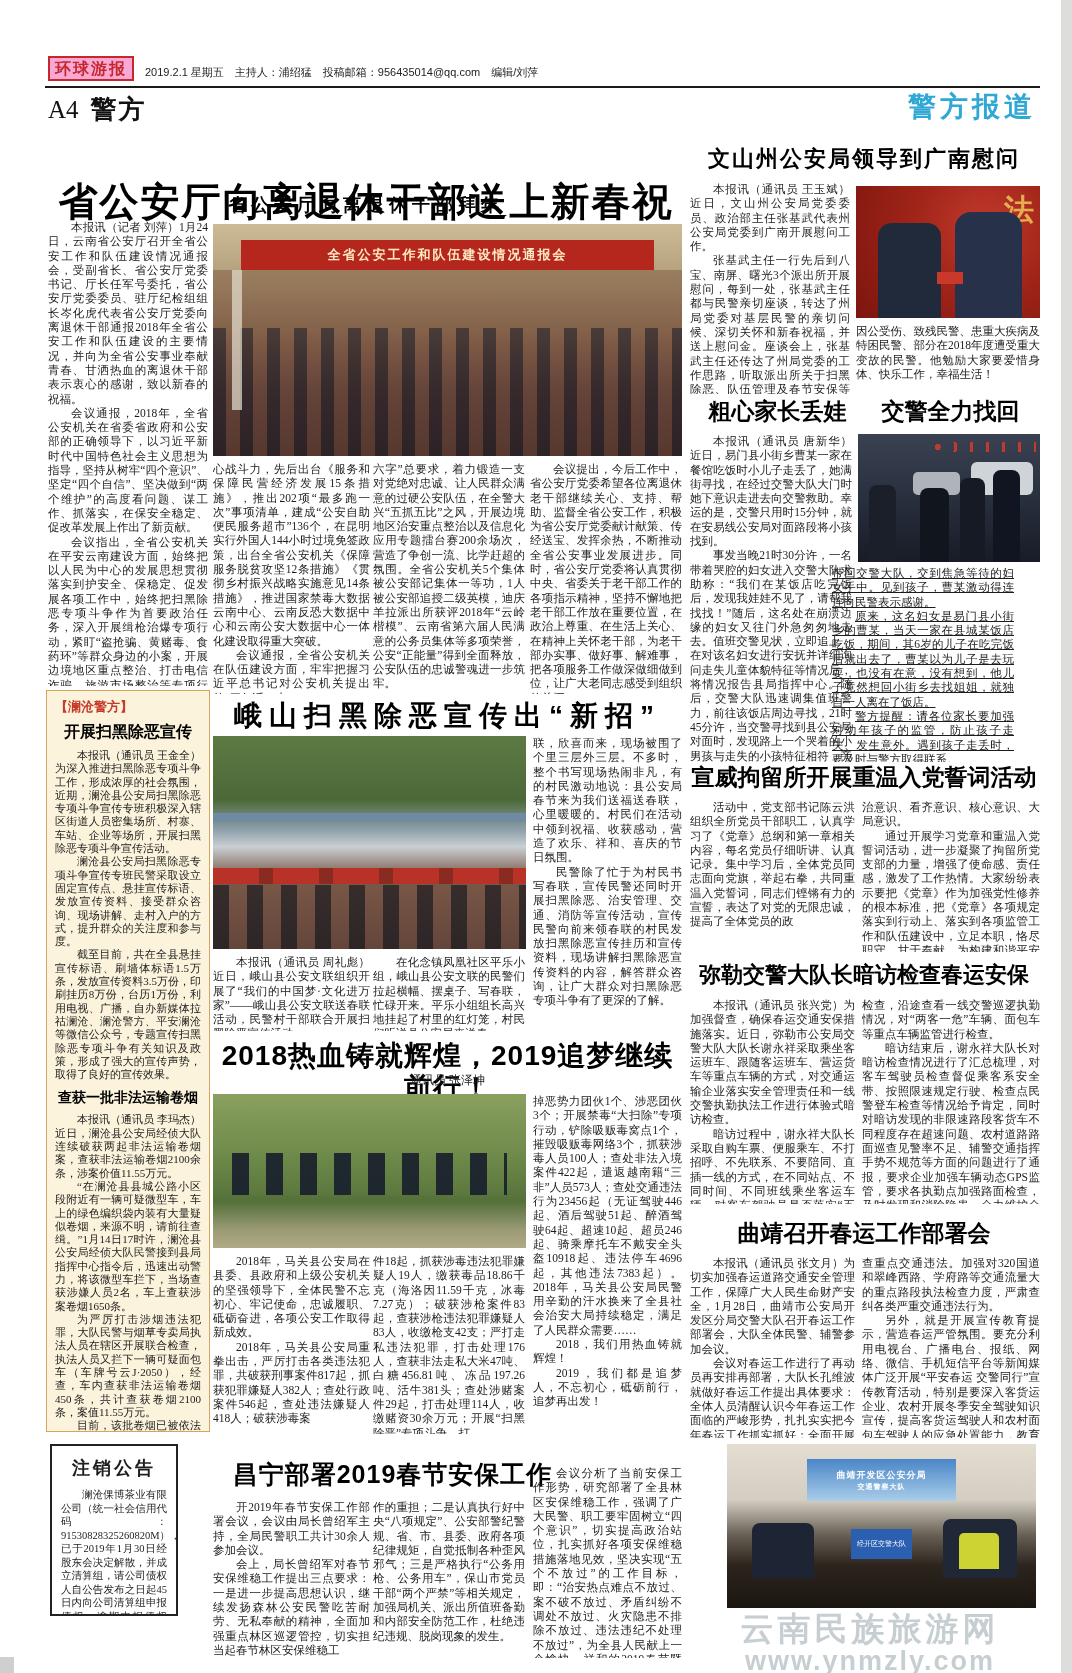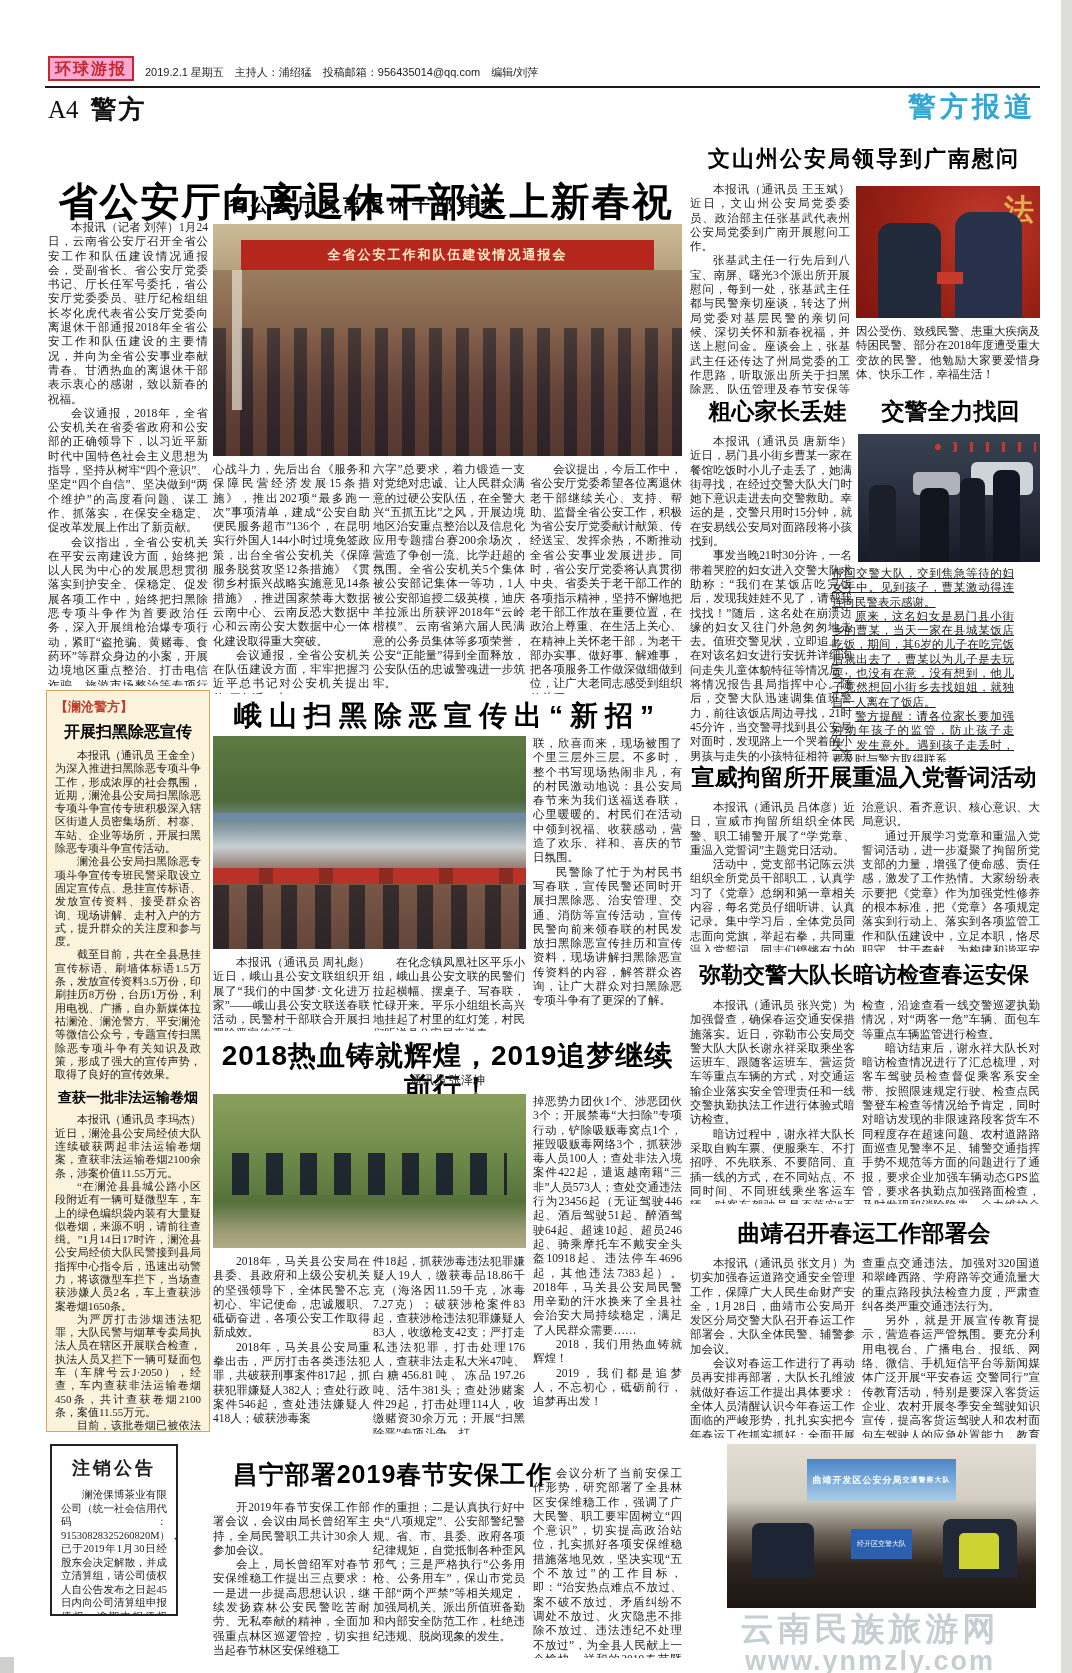--- a/index.html
+++ b/index.html
@@ -193,21 +193,20 @@
     <div style="position:absolute;left:6%;bottom:0;width:15%;height:60%;background:#1a1f2a;border-radius:8px 8px 0 0;"></div>
   </div>
   <div class="abs body-text cont" style="left:832px;top:566px;width:182px;height:196px;text-decoration:underline;">
       <p>带回交警大队，交到焦急等待的妇女手中。见到孩子，曹某激动得连连向民警表示感谢。</p>
       <p>原来，这名妇女是易门县小街乡的曹某，当天一家在县城某饭店吃饭，期间，其6岁的儿子在吃完饭后就出去了，曹某以为儿子是去玩耍，也没有在意，没有想到，他儿子竟然想回小街乡去找姐姐，就独自一人离在了饭店。</p>
       <p>警方提醒：请各位家长要加强对幼年孩子的监管，防止孩子走失、发生意外。遇到孩子走丢时，要及时与警方取得联系。</p>
     </div>
 
   <div class="abs hl" style="left:688px;top:764px;width:352px;font-size:23px;">宣威拘留所开展重温入党誓词活动</div>
   <div class="abs body-text" style="left:690px;top:800px;width:165px;height:152px;">
-      <p>本报讯（通讯员 吕体彦）近日，宣威市拘留所组织全体民警、职工辅警开展了“学党章、重温入党誓词”主题党日活动。</p>
       <p>活动中，党支部书记陈云洪组织全所党员干部职工，认真学习了《党章》总纲和第一章相关内容，每名党员仔细听讲、认真记录。集中学习后，全体党员同志面向党旗，举起右拳，共同重温入党誓词，同志们铿锵有力的宣誓，表达了对党的无限忠诚，提高了全体党员的政</p>
     </div>
   <div class="abs body-text cont" style="left:862px;top:800px;width:178px;height:152px;">
       <p>治意识、看齐意识、核心意识、大局意识。</p>
       <p>通过开展学习党章和重温入党誓词活动，进一步凝聚了拘留所党支部的力量，增强了使命感、责任感，激发了工作热情。大家纷纷表示要把《党章》作为加强党性修养的根本标准，把《党章》各项规定落实到行动上、落实到各项监管工作和队伍建设中，立足本职，恪尽职守，甘于奉献，为构建和谐平安监所贡献自己的力量。</p>
     </div>
 
   <div class="abs hl" style="left:688px;top:962px;width:352px;font-size:22px;">弥勒交警大队长暗访检查春运安保</div>
   <div class="abs body-text" style="left:690px;top:998px;width:165px;height:206px;">
       <p>本报讯（通讯员 张兴党）为加强督查，确保春运交通安保措施落实。近日，弥勒市公安局交警大队大队长谢永祥采取乘坐客运班车、跟随客运班车、营运货车等重点车辆的方式，对交通运输企业落实安全管理责任和一线交警执勤执法工作进行体验式暗访检查。</p>
@@ -224,21 +223,21 @@
       <p>会议对春运工作进行了再动员再安排再部署，大队长孔维波就做好春运工作提出具体要求：全体人员清醒认识今年春运工作面临的严峻形势，扎扎实实把今年春运工作抓实抓好；全面开展安全检查，及时清除源头隐患，切实消除安全隐患，严防重特大交通事故发生。</p>
     </div>
   <div class="abs body-text cont" style="left:862px;top:1256px;width:178px;height:182px;">
       <p>查重点交通违法。加强对320国道和翠峰西路、学府路等交通流量大的重点路段执法检查力度，严肃查纠各类严重交通违法行为。</p>
       <p>另外，就是开展宣传教育提示，营造春运严管氛围。要充分利用电视台、广播电台、报纸、网络、微信、手机短信平台等新闻媒体广泛开展“平安春运 交警同行”宣传教育活动，特别是要深入客货运企业、农村开展冬季安全驾驶知识宣传，提高客货运驾驶人和农村面包车驾驶人的应急处置能力，教育广大驾驶人员文明守法、安全行车，努力营造安全有序的交通氛围。</p>
     </div>
 
   <div class="photo" style="left:727px;top:1444px;width:309px;height:164px;
        background:linear-gradient(180deg,#e3ddd2 0%,#d4cec2 34%,#6a6257 55%,#2c241d 74%,#1c1611 100%);">
     <div style="position:absolute;left:26%;top:9%;width:48%;height:26%;background:linear-gradient(180deg,#4a86c8,#a9cde9);
-         display:flex;align-items:center;justify-content:center;color:#fff;
+         display:flex;flex-direction:column;align-items:center;justify-content:center;color:#fff;
          font-family:'Liberation Sans',sans-serif;font-weight:bold;">
       <div style="font-size:9px;letter-spacing:1px;">曲靖开发区公安分局</div>
       <div style="font-size:7px;letter-spacing:1px;">交通警察大队</div>
     </div>
     <div style="position:absolute;left:8%;bottom:18%;width:20%;height:34%;background:#1d2433;border-radius:8px 8px 0 0;"></div>
     <div style="position:absolute;right:6%;bottom:18%;width:24%;height:36%;background:#202737;border-radius:8px 8px 0 0;"></div>
     <div style="position:absolute;right:12%;bottom:24%;width:13%;height:22%;background:#cdd332;border-radius:5px 5px 0 0;"></div>
     <div style="position:absolute;left:40%;bottom:30%;width:20%;height:18%;background:#2b5fb0;display:flex;align-items:center;justify-content:center;color:#fff;font-size:7px;font-family:'Liberation Sans',sans-serif;">经开区交警大队</div>
   </div>
 

